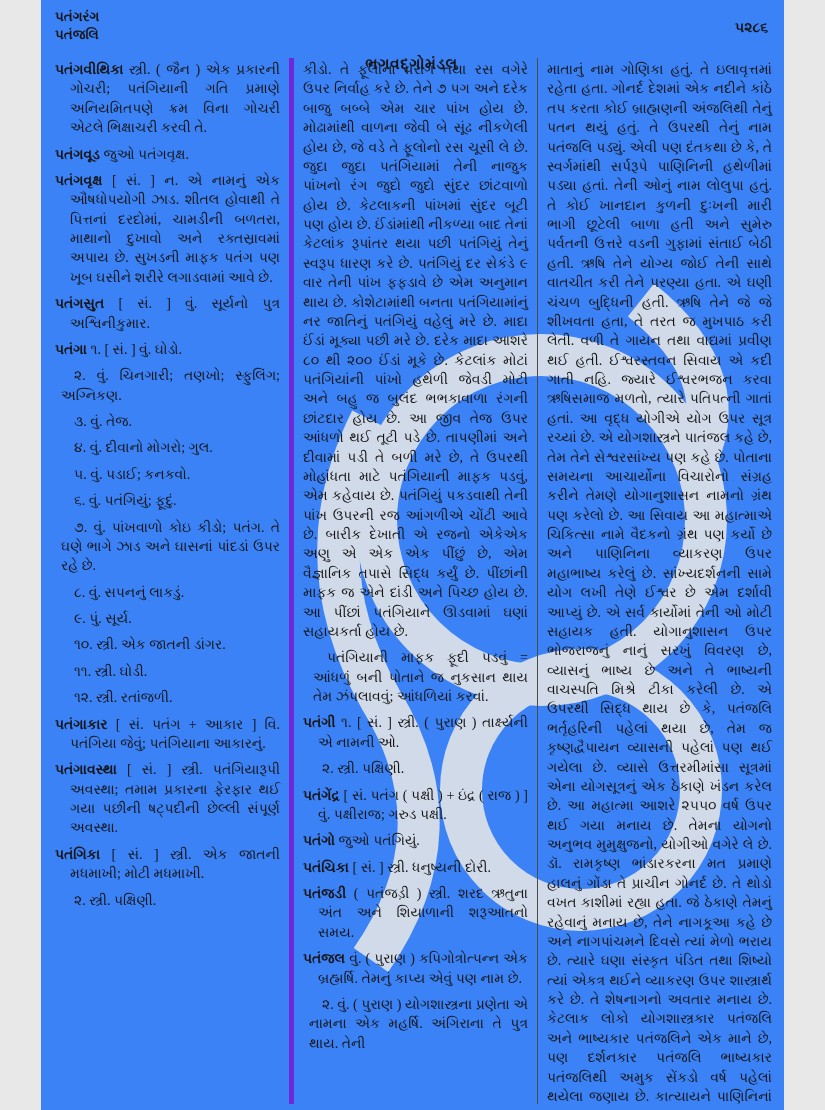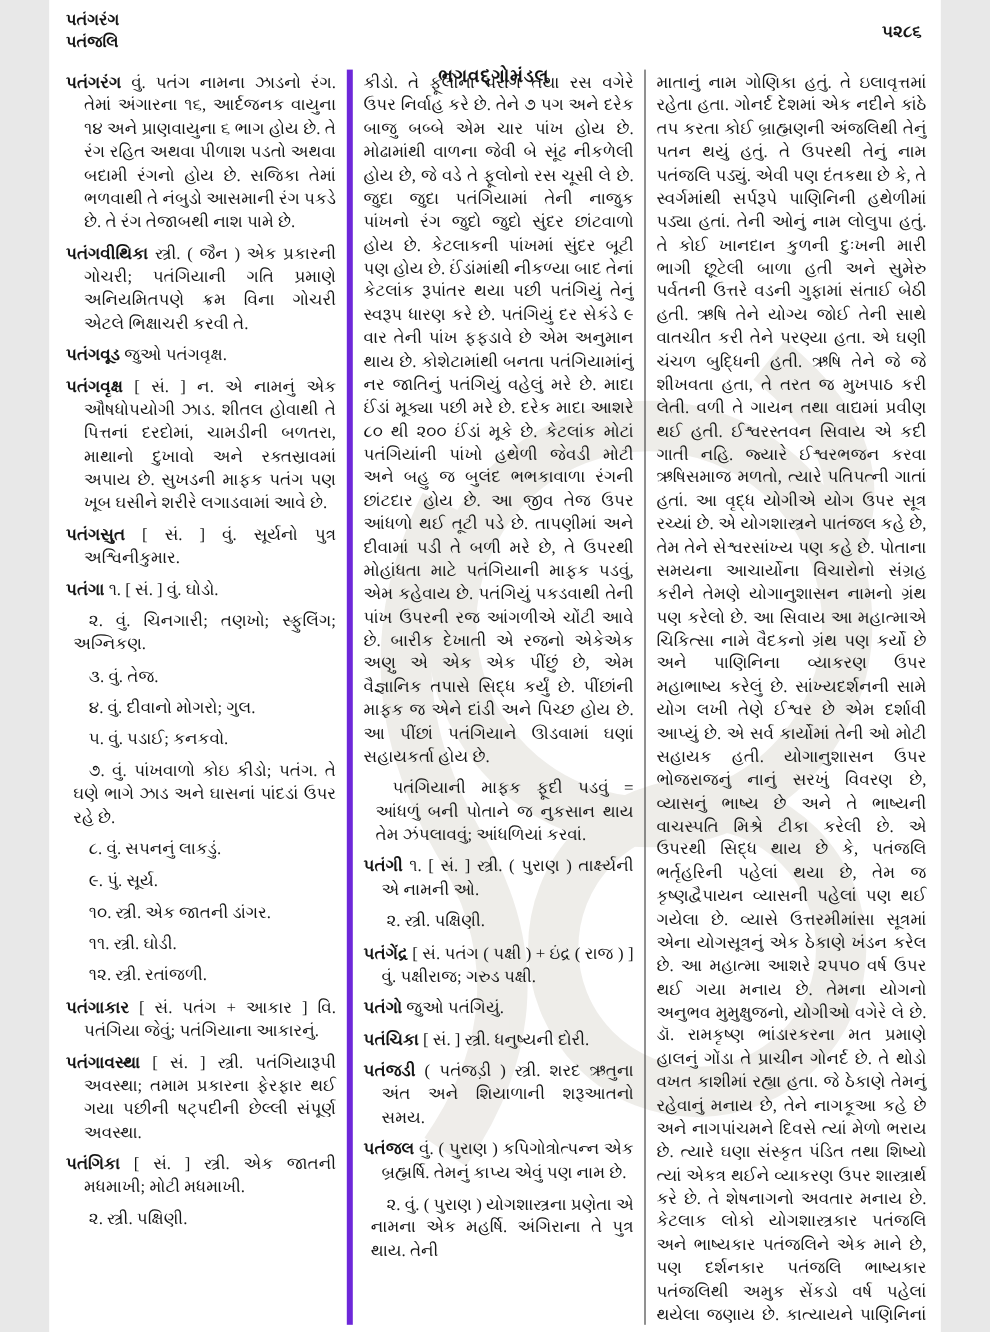--- a/index.html
+++ b/index.html
@@ -1,20 +1,20 @@
 <!DOCTYPE html>
 <html lang="gu"><head>
 <meta charset="utf-8">
 <style>
   html,body{margin:0;padding:0;background:#e8e8e8;}
   .page{
     position:relative;
     width:743px;height:1110px;
     margin:0 auto;
-    background:#ffffff;
+    background:#3b82f6;
     color:#151515;
     font-family:"Liberation Serif","DejaVu Serif",serif;
     overflow:hidden;
   }
   
   .watermark{position:absolute;left:0;top:0;width:825px;height:1110px;z-index:0;pointer-events:none;}
   
   .header{
     position:absolute;top:8px;left:14px;right:16px;height:48px;
     display:flex;align-items:flex-start;z-index:2;
@@ -60,30 +60,30 @@
     <div class="hleft">
       <div>પતંગરંગ</div>
       <div>પતંજલિ</div>
     </div>
     <div class="hcenter">ભગવદ્ગોમંડલ</div>
     <div class="hright">૫૨૮૬</div>
   </div>
 
   <div class="columns">
     <div class="col">
-        <p class="entry"><b class="hw">પતંગરંગ </b>વું. પતંગ નામના ઝાડનો રંગ. તેમાં અંગારના ૧૬, આર્દજનક વાયુના ૧૪ અને પ્રાણવાયુના ૬ ભાગ હોય છે. તે રંગ રહિત અથવા પીળાશ પડતો અથવા બદામી રંગનો હોય છે. સજિકા તેમાં ભળવાથી તે નંબુડો આસમાની રંગ પકડે છે. તે રંગ તેજાબથી નાશ પામે છે.</p>
         <p class="entry"><b class="hw">પતંગવીથિકા </b>સ્ત્રી. ( જૈન ) એક પ્રકારની ગોચરી; પતંગિયાની ગતિ પ્રમાણે અનિયમિતપણે ક્રમ વિના ગોચરી એટલે ભિક્ષાચરી કરવી તે.</p>
         <p class="entry"><b class="hw">પતંગવૂડ </b>જુઓ પતંગવૃક્ષ.</p>
         <p class="entry"><b class="hw">પતંગવૃક્ષ </b>[ સં. ] ન. એ નામનું એક ઔષધોપયોગી ઝાડ. શીતલ હોવાથી તે પિત્તનાં દરદોમાં, ચામડીની બળતરા, માથાનો દુખાવો અને રક્તસ્રાવમાં અપાય છે. સુખડની માફક પતંગ પણ ખૂબ ઘસીને શરીરે લગાડવામાં આવે છે.</p>
         <p class="entry"><b class="hw">પતંગસુત </b>[ સં. ] વું. સૂર્યનો પુત્ર અશ્વિનીકુમાર.</p>
         <p class="entry"><b class="hw">પતંગા </b>૧. [ સં. ] વું. ઘોડો.</p>
         <p class="sense">૨. વું. ચિનગારી; તણખો; સ્ફુલિંગ; અગ્નિકણ.</p>
         <p class="sense">૩. વું. તેજ.</p>
         <p class="sense">૪. વું. દીવાનો મોગરો; ગુલ.</p>
         <p class="sense">૫. વું. પડાઈ; કનકવો.</p>
+        <p class="sense">૬. વું. પતંગિયું; ફૂદું.</p>
         <p class="sense">૭. વું. પાંખવાળો કોઇ કીડો; પતંગ. તે ઘણે ભાગે ઝાડ અને ઘાસનાં પાંદડાં ઉપર રહે છે.</p>
         <p class="sense">૮. વું. સપનનું લાકડું.</p>
         <p class="sense">૯. પું. સૂર્ય.</p>
         <p class="sense">૧૦. સ્ત્રી. એક જાતની ડાંગર.</p>
         <p class="sense">૧૧. સ્ત્રી. ઘોડી.</p>
         <p class="sense">૧૨. સ્ત્રી. રતાંજળી.</p>
         <p class="entry"><b class="hw">પતંગાકાર </b>[ સં. પતંગ + આકાર ] વિ. પતંગિયા જેવું; પતંગિયાના આકારનું.</p>
         <p class="entry"><b class="hw">પતંગાવસ્થા </b>[ સં. ] સ્ત્રી. પતંગિયારૂપી અવસ્થા; તમામ પ્રકારના ફેરફાર થઈ ગયા પછીની ષટ્પદીની છેલ્લી સંપૂર્ણ અવસ્થા.</p>
         <p class="entry"><b class="hw">પતંગિકા </b>[ સં. ] સ્ત્રી. એક જાતની મધમાખી; મોટી મધમાખી.</p>
         <p class="sense">૨. સ્ત્રી. પક્ષિણી.</p>

